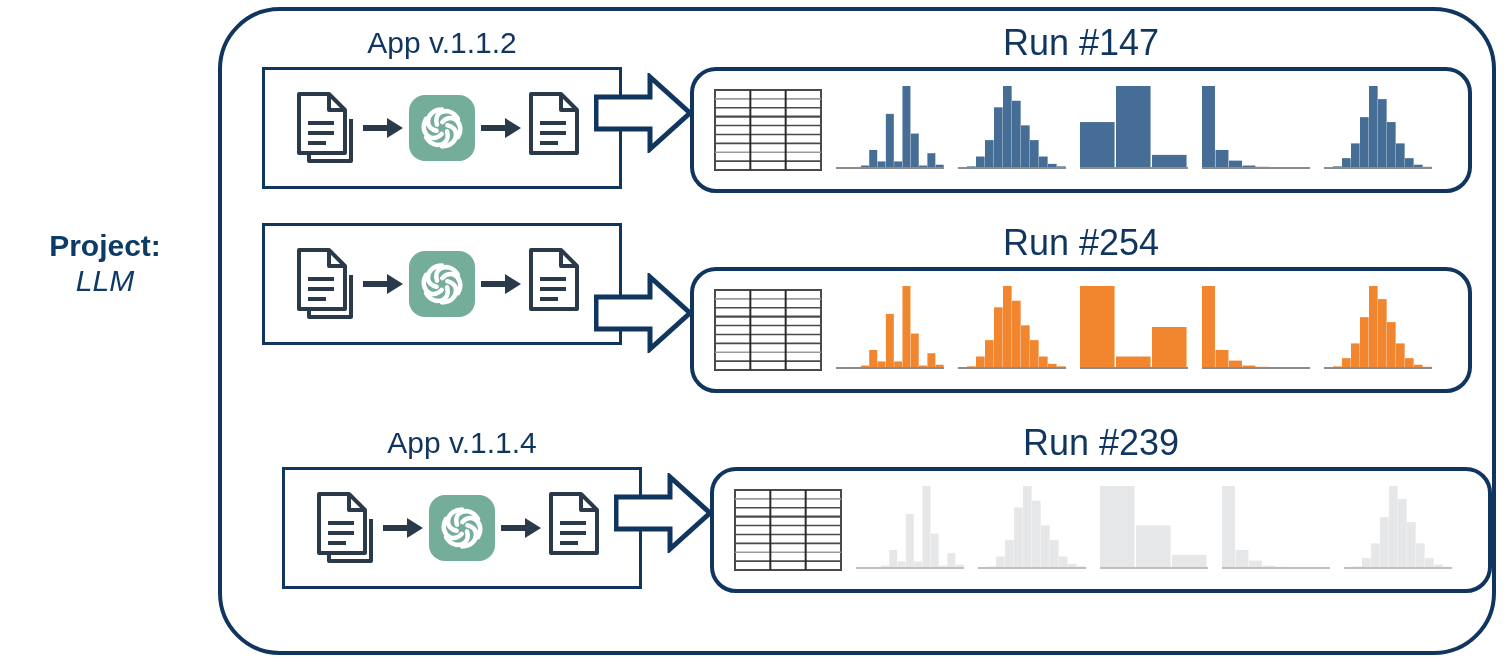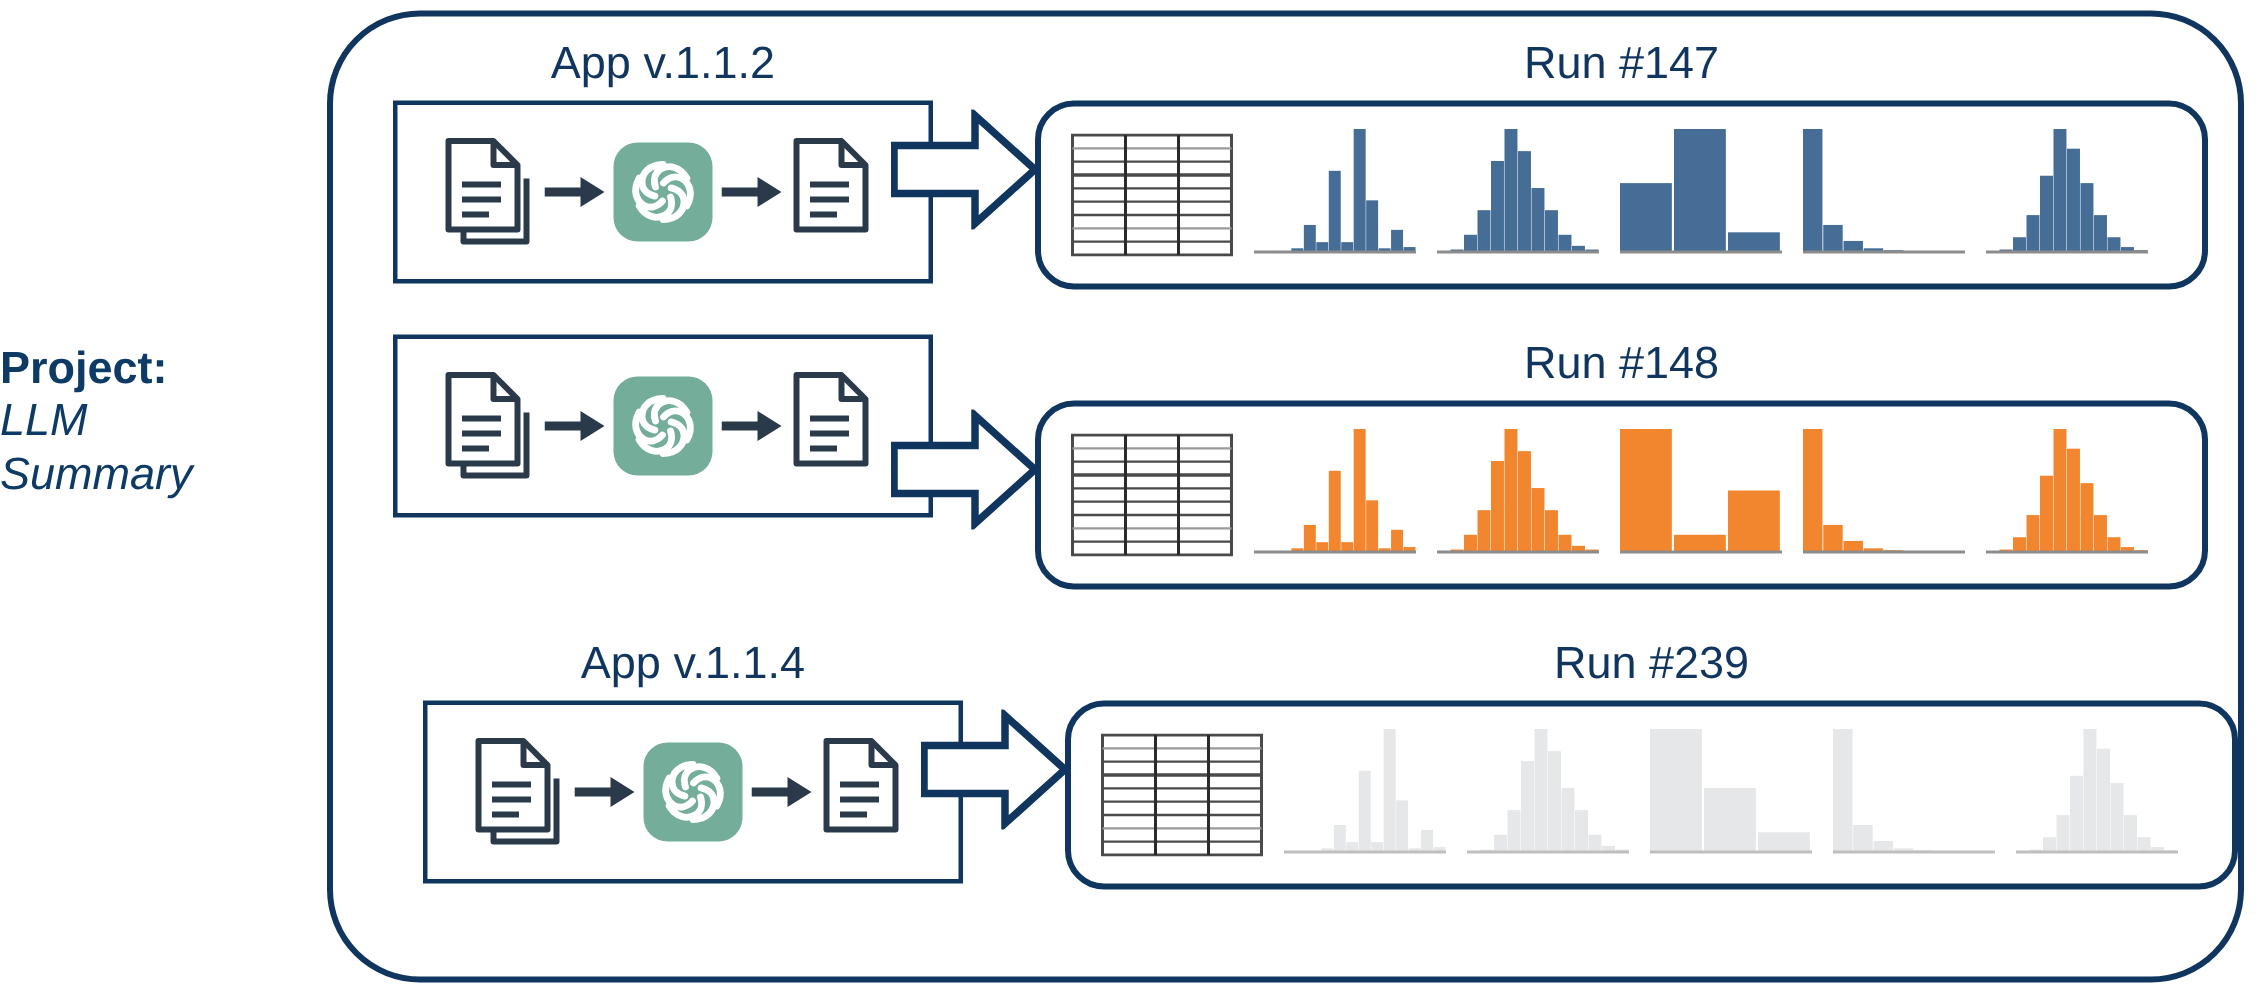--- a/index.html
+++ b/index.html
@@ -14,20 +14,21 @@
     font-family: "Liberation Sans", sans-serif;
     overflow: hidden;
   }
 
   
   #project-label {
     position: absolute;
     left: 0px;
     top: 228px;
     width: 210px;
+    text-align: center;
     color: #0d3b66;
     line-height: 1.18;
   }
   #project-label .proj-title {
     font-size: 30px;
     font-weight: bold;
     display: block;
   }
   #project-label .proj-line {
     font-size: 30px;
@@ -106,21 +107,21 @@
   }
 
   
   .run-group {
     position: absolute;
     left: 468px;
     top: 0px;
     width: 782px;
   }
   .run-caption {
-    font-size: 30px;
+    font-size: 36px;
     color: #10365f;
     text-align: center;
     height: 44px;
     line-height: 44px;
     white-space: nowrap;
   }
   .run-box {
     position: relative;
     margin-top: 2px;
     height: 126px;
@@ -139,21 +140,20 @@
     width: 108px;
     height: 96px;
   }
 </style>
 </head>
 <body>
 
 <div id="project-label">
   <span class="proj-title">Project:</span>
   <span class="proj-line">LLM</span>
-  <span class="proj-line">Summary</span>
 </div>
 
 <div id="project-container">
     <div class="pipeline-row r0">
       <div class="app-group">
         <div class="app-caption">App v.1.1.2</div>
         <div class="app-box">
           <svg viewBox="0 0 62 74" class="doc-icon">
             <path d="M14 16 L14 70 L56 70 L56 28" fill="none" stroke="#2b3a4a" stroke-width="4" stroke-linejoin="round"></path>
             <path d="M4 3 L34 3 L50 19 L50 62 L4 62 Z" fill="#fff" stroke="#2b3a4a" stroke-width="4" stroke-linejoin="round"></path>
@@ -301,21 +301,21 @@
             <rect x="13" y="30" width="26" height="4" fill="#2b3a4a"></rect>
             <rect x="13" y="40" width="26" height="4" fill="#2b3a4a"></rect>
             <rect x="13" y="50" width="18" height="4" fill="#2b3a4a"></rect>
           </svg>
         </div>
       </div>
       <div class="block-arrow"><svg viewBox="0 0 98 80" width="98" height="80">
           <path d="M2 24 L56 24 L56 4 L96 40 L56 76 L56 56 L2 56 Z" fill="#ffffff" stroke="#10365f" stroke-width="5" stroke-linejoin="miter"></path>
         </svg></div>
       <div class="run-group">
-        <div class="run-caption">Run #148</div>
+        <div class="run-caption">Run #254</div>
         <div class="run-box">
           <svg viewBox="0 0 108 82" class="table-icon">
             <rect x="1" y="1" width="106" height="80" fill="#ffffff" stroke="#4a4a4a" stroke-width="2"></rect>
             <line x1="1" x2="107" y1="9.88888888888889" y2="9.88888888888889" stroke="#9a9a9a" stroke-width="1.6"></line>
             <line x1="1" x2="107" y1="18.77777777777778" y2="18.77777777777778" stroke="#4a4a4a" stroke-width="1.6"></line>
             <line x1="1" x2="107" y1="27.666666666666668" y2="27.666666666666668" stroke="#4a4a4a" stroke-width="2.4"></line>
             <line x1="1" x2="107" y1="36.55555555555556" y2="36.55555555555556" stroke="#4a4a4a" stroke-width="1.6"></line>
             <line x1="1" x2="107" y1="45.44444444444444" y2="45.44444444444444" stroke="#4a4a4a" stroke-width="1.6"></line>
             <line x1="1" x2="107" y1="54.333333333333336" y2="54.333333333333336" stroke="#4a4a4a" stroke-width="1.6"></line>
             <line x1="1" x2="107" y1="63.22222222222222" y2="63.22222222222222" stroke="#9a9a9a" stroke-width="1.6"></line>

